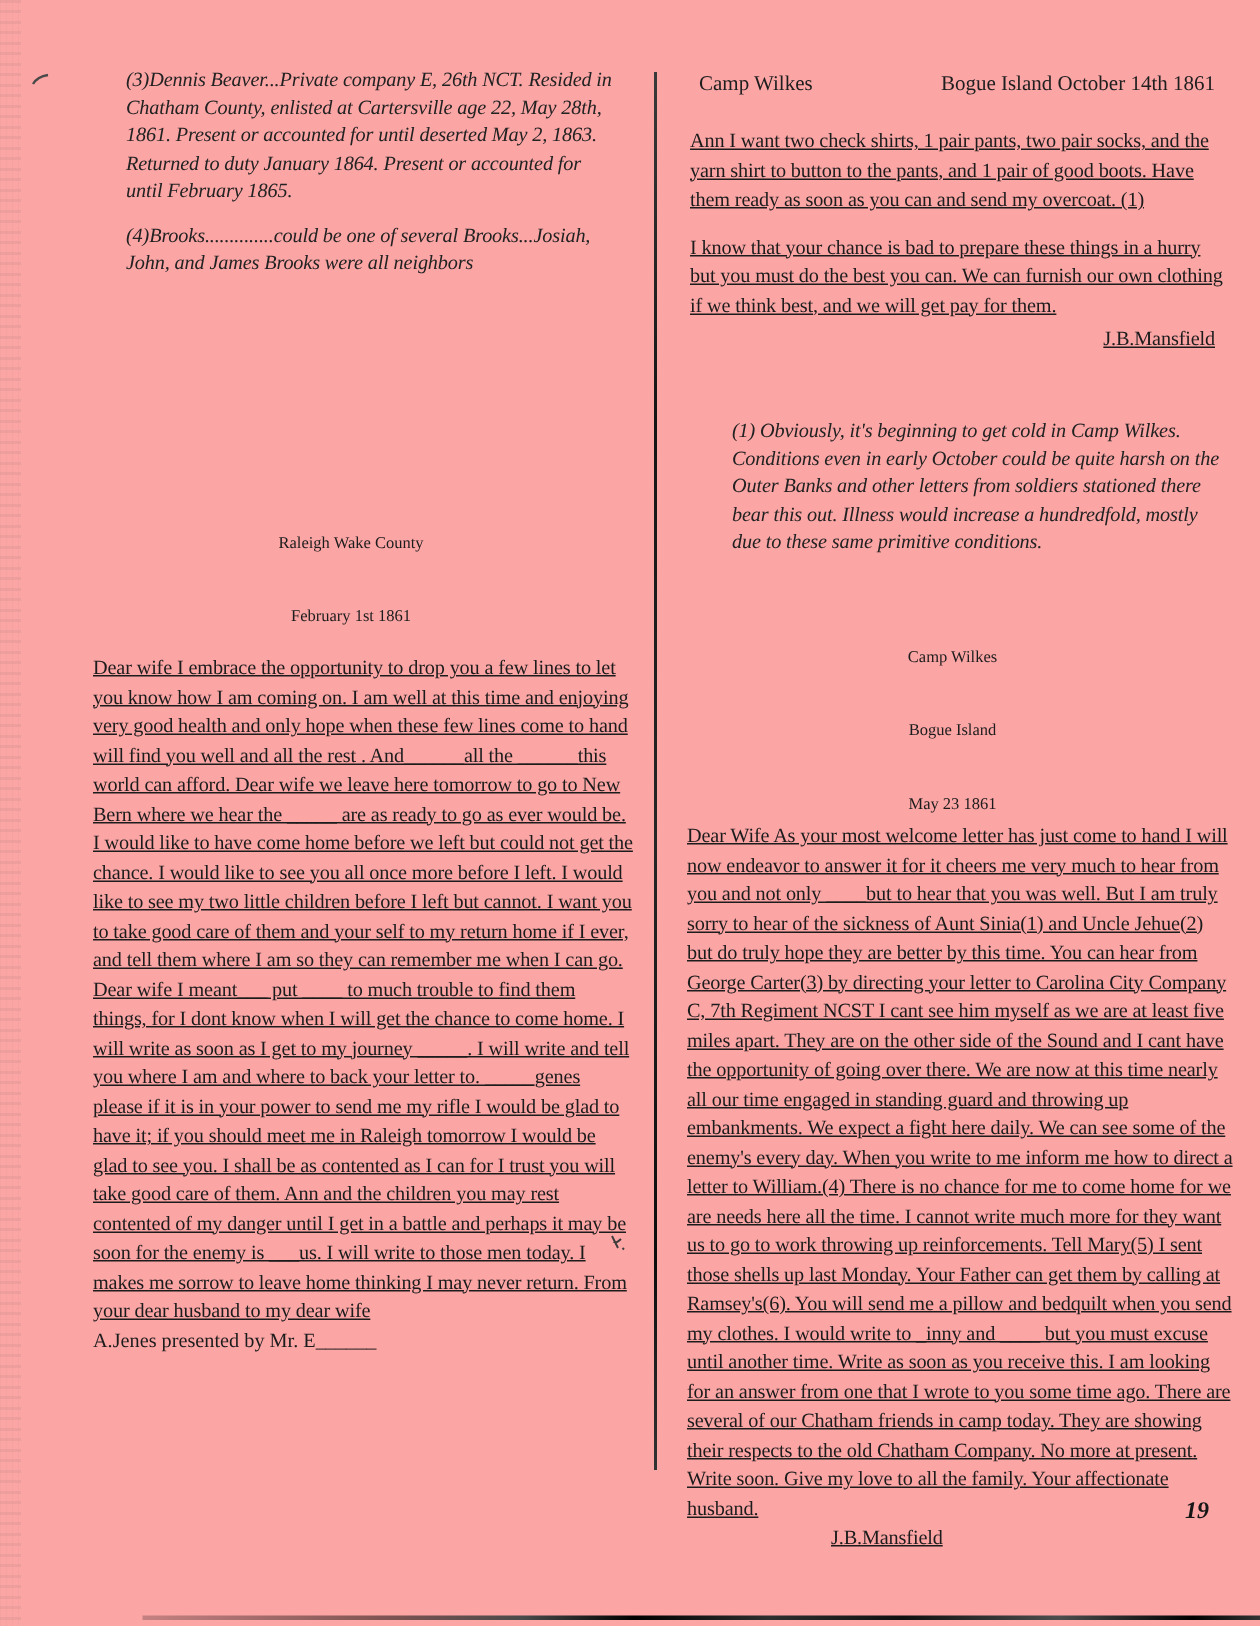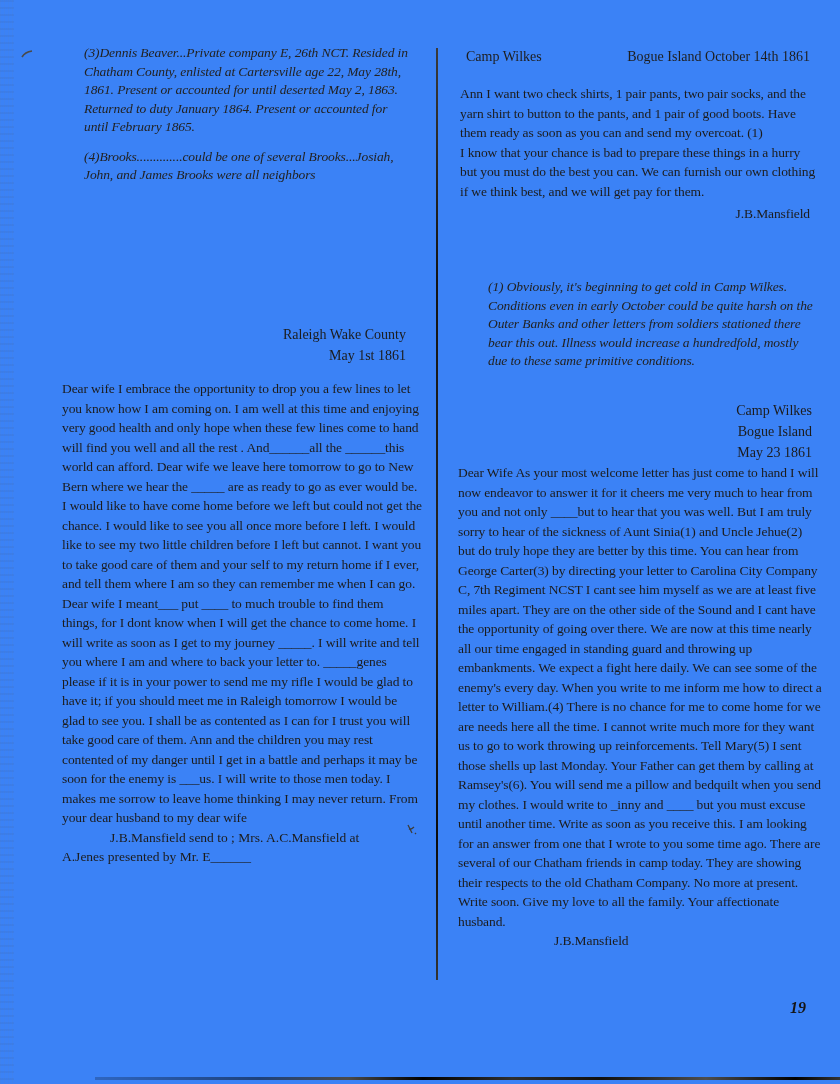--- a/index.html
+++ b/index.html
@@ -5,21 +5,21 @@
   * { margin:0; padding:0; box-sizing:border-box; }
   html,body { width:840px; height:1084px; }
   body {
     font-family:"Liberation Serif", serif;
     background:#ffffff;
     position:relative;
     color:#1e1e1e;
   }
   .page {
     position:absolute; inset:0;
-    background:#3b82f6;
+    background:#fca5a5;
     overflow:hidden;
   }
   
   .edge-noise {
     position:absolute; left:0; top:0; width:14px; height:1084px;
     background-image:
       repeating-linear-gradient(180deg, rgba(70,70,70,.16) 0 2px, transparent 2px 7px),
       repeating-linear-gradient(90deg, rgba(130,130,130,.14) 0 1px, transparent 1px 4px);
     opacity:.45;
   }
@@ -34,45 +34,47 @@
     line-height:18.5px;
     letter-spacing:-0.1px;
     color:#222;
     margin-bottom:11px;
   }
   .body-text {
     font-size:13.5px;
     line-height:19.5px;
     letter-spacing:-0.1px;
     color:#1c1c1c;
+    text-decoration:underline;
   }
   .dateline {
-    font-size:14px;
+    font-size:11px;
     line-height:21px;
-    text-align:right;
+    text-align:center;
     color:#1c1c1c;
+    margin-top:28px;
   }
   .letter-raleigh .dateline { padding-right:16px; }
 
   .letter-raleigh .body-text { margin-top:13px; }
   .sig-line { font-size:13.5px; line-height:19.5px; color:#1c1c1c; }
   .sig-indent { margin-left:48px; }
 
   .divider {
     position:absolute; left:436px; top:48px; width:2px; height:932px;
     background:linear-gradient(180deg,#3a3a3a,#141414 25%,#262626 55%,#0c0c0c 85%,#333);
   }
 
   .letter1-header {
     display:flex; justify-content:space-between;
     font-size:14px; line-height:21px;
     padding-left:6px; padding-right:10px;
   }
   .letter1 .body-text { margin-top:17px; }
-  .letter1 .para2 { margin-top:0; }
+  .letter1 .para2 { margin-top:12px; }
   .letter1 .sig { text-align:right; padding-right:10px; margin-top:3px; }
 
   .letter2 .dateline { padding-right:10px; }
   .letter2 .body-text { }
   .letter2 .sig { margin-left:96px; }
 
   .page-number {
     position:absolute; right:34px; top:999px;
     font-size:16px; font-style:italic; font-weight:700;
     color:#161616;
@@ -97,23 +99,22 @@
     </svg>
   </span>
 
   <div class="col-block" style="left:84px; top:44px; width:330px;">
     <div class="footnote">(3)Dennis Beaver...Private company E, 26th NCT. Resided in Chatham County, enlisted at Cartersville age 22, May 28th, 1861. Present or accounted for until deserted May 2, 1863. Returned to duty January 1864. Present or accounted for until February 1865.</div>
     <div class="footnote">(4)Brooks..............could be one of several Brooks...Josiah, John, and James Brooks were all neighbors</div>
   </div>
 
   <div class="col-block letter-raleigh" style="left:62px; top:324px; width:360px;">
     <div class="dateline">Raleigh Wake County</div>
-    <div class="dateline">May 1st 1861</div>
+    <div class="dateline">February 1st 1861</div>
     <div class="body-text">Dear wife I embrace the opportunity to drop you a few lines to let you know how I am coming on. I am well at this time and enjoying very good health and only hope when these few lines come to hand will find you well and all the rest . And______all the ______this world can afford. Dear wife we leave here tomorrow to go to New Bern where we hear the _____ are as ready to go as ever would be. I would like to have come home before we left but could not get the chance. I would like to see you all once more before I left. I would like to see my two little children before I left but cannot. I want you to take good care of them and your self to my return home if I ever, and tell them where I am so they can remember me when I can go. Dear wife I meant___ put ____ to much trouble to find them things, for I dont know when I will get the chance to come home. I will write as soon as I get to my journey _____. I will write and tell you where I am and where to back your letter to. _____genes please if it is in your power to send me my rifle I would be glad to have it; if you should meet me in Raleigh tomorrow I would be glad to see you. I shall be as contented as I can for I trust you will take good care of them. Ann and the children you may rest contented of my danger until I get in a battle and perhaps it may be soon for the enemy is ___us. I will write to those men today. I makes me sorrow to leave home thinking I may never return. From your dear husband to my dear wife</div>
-    <div class="sig-line sig-indent">J.B.Mansfield send to ; Mrs. A.C.Mansfield at</div>
     <div class="sig-line">A.Jenes presented by Mr. E______</div>
   </div>
 
   <span class="hand-mark">
     <svg width="12" height="13" viewBox="0 0 12 13">
       <path d="M2 2 L6 10 M8 4 Q5 7 3 6 M9 10 l1 1" stroke="#3c3c3c" stroke-width="1.3" fill="none"></path>
     </svg>
   </span>
 
   <div class="divider"></div>

